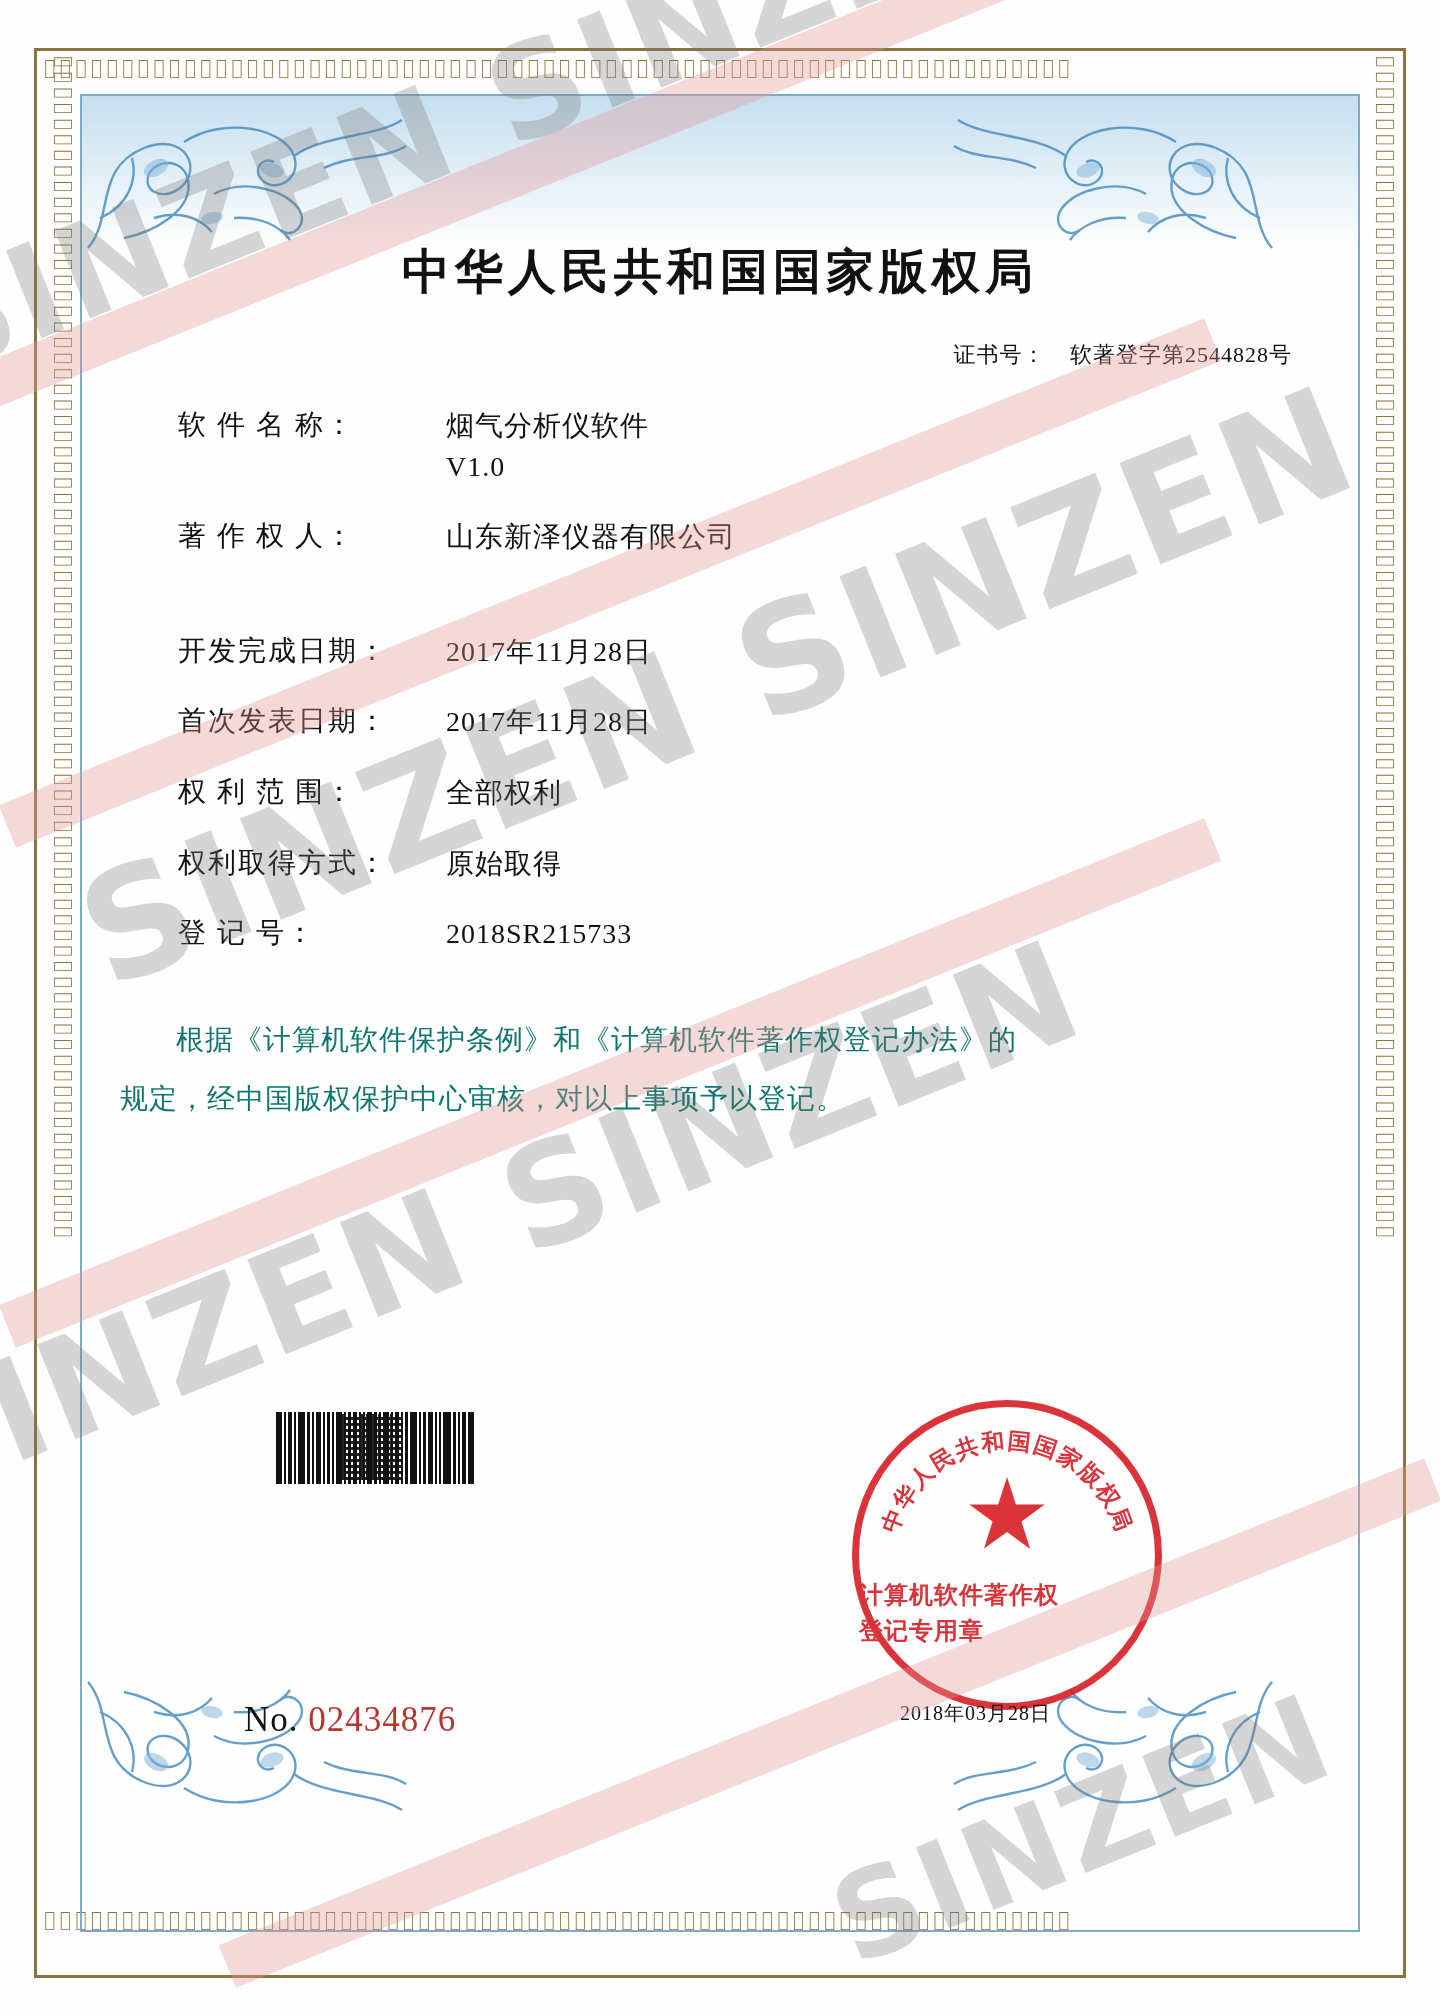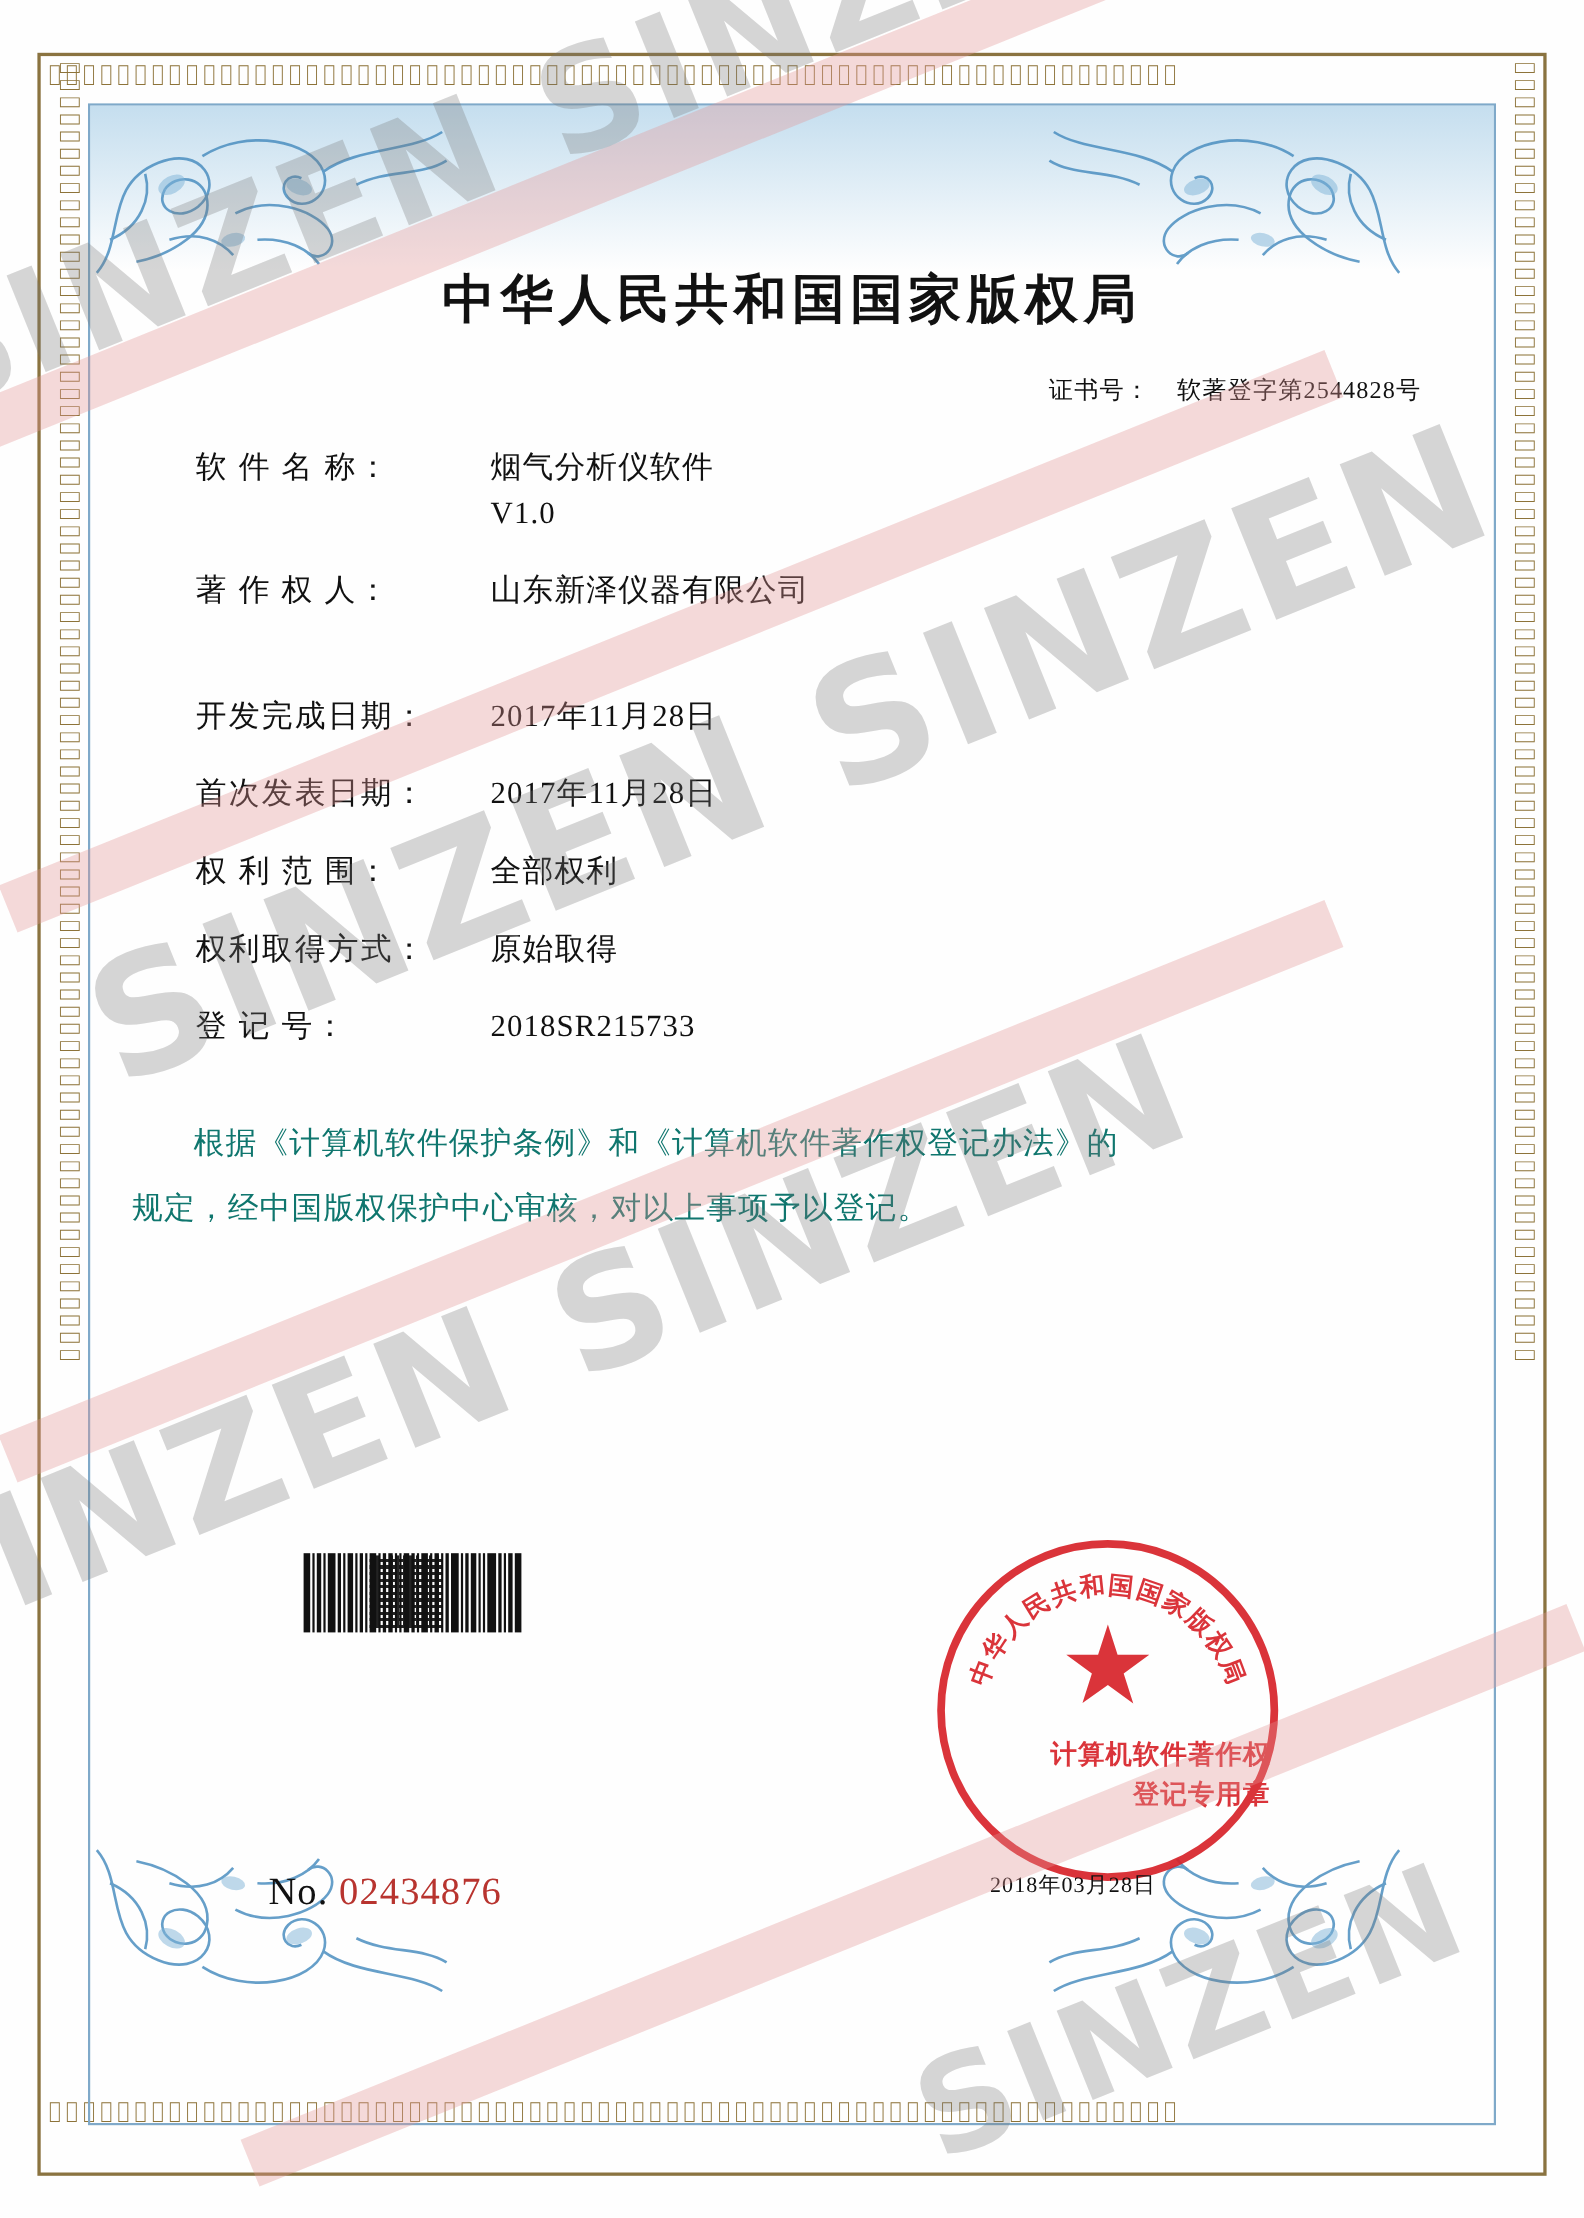--- a/index.html
+++ b/index.html
@@ -183,21 +183,21 @@
     left: 50%; top: 36%;
     transform: translate(-50%,-50%);
     font-size: 86px;
     line-height: 1;
     color: #d8232a;
   }
   .seal .seal-line1,
   .seal .seal-line2 {
     position: absolute;
     left: 0; right: 0;
-    text-align: right;
+    text-align: left;
     font-size: 24px;
     font-weight: bold;
     letter-spacing: 1px;
   }
   .seal .seal-line1 { top: 172px; }
   .seal .seal-line2 { top: 208px; }
   .seal .seal-arc {
     position: absolute;
     left: 0; top: 0; width: 100%; height: 100%;
   }

